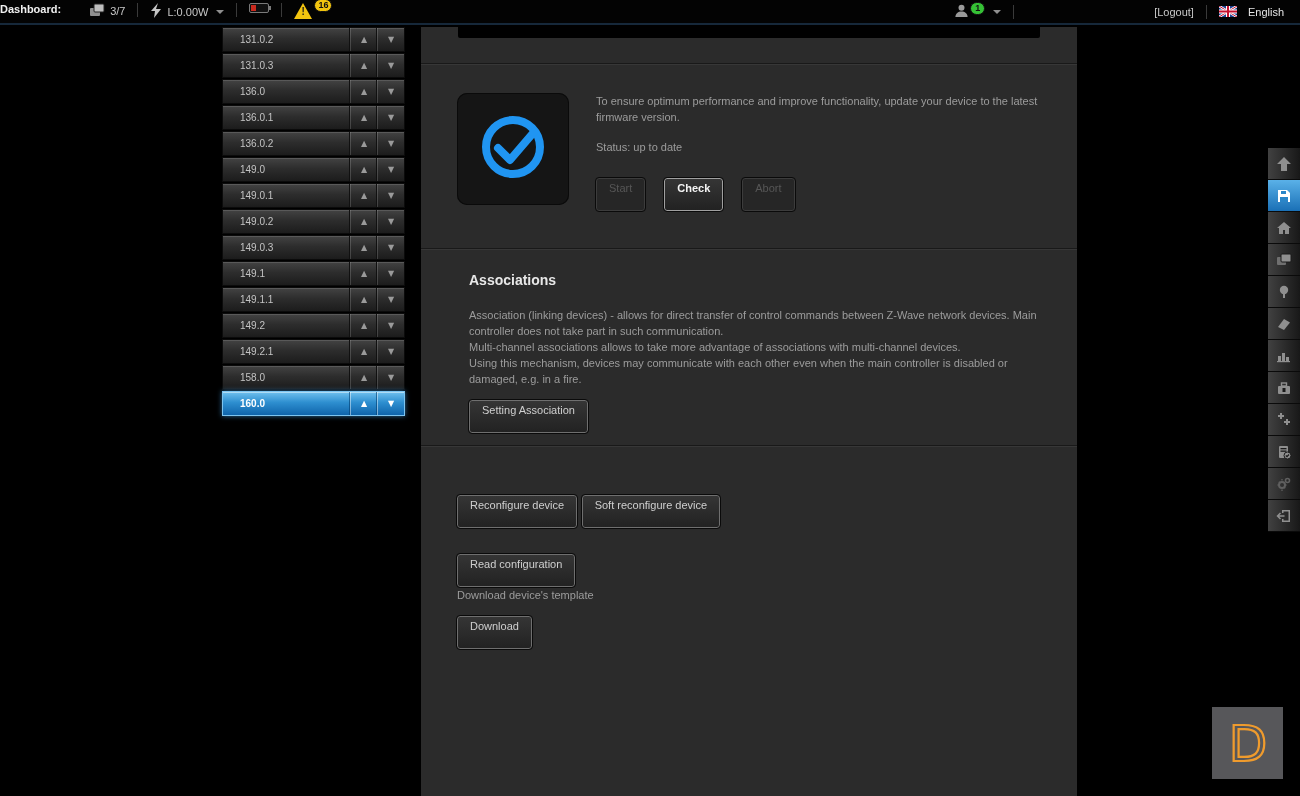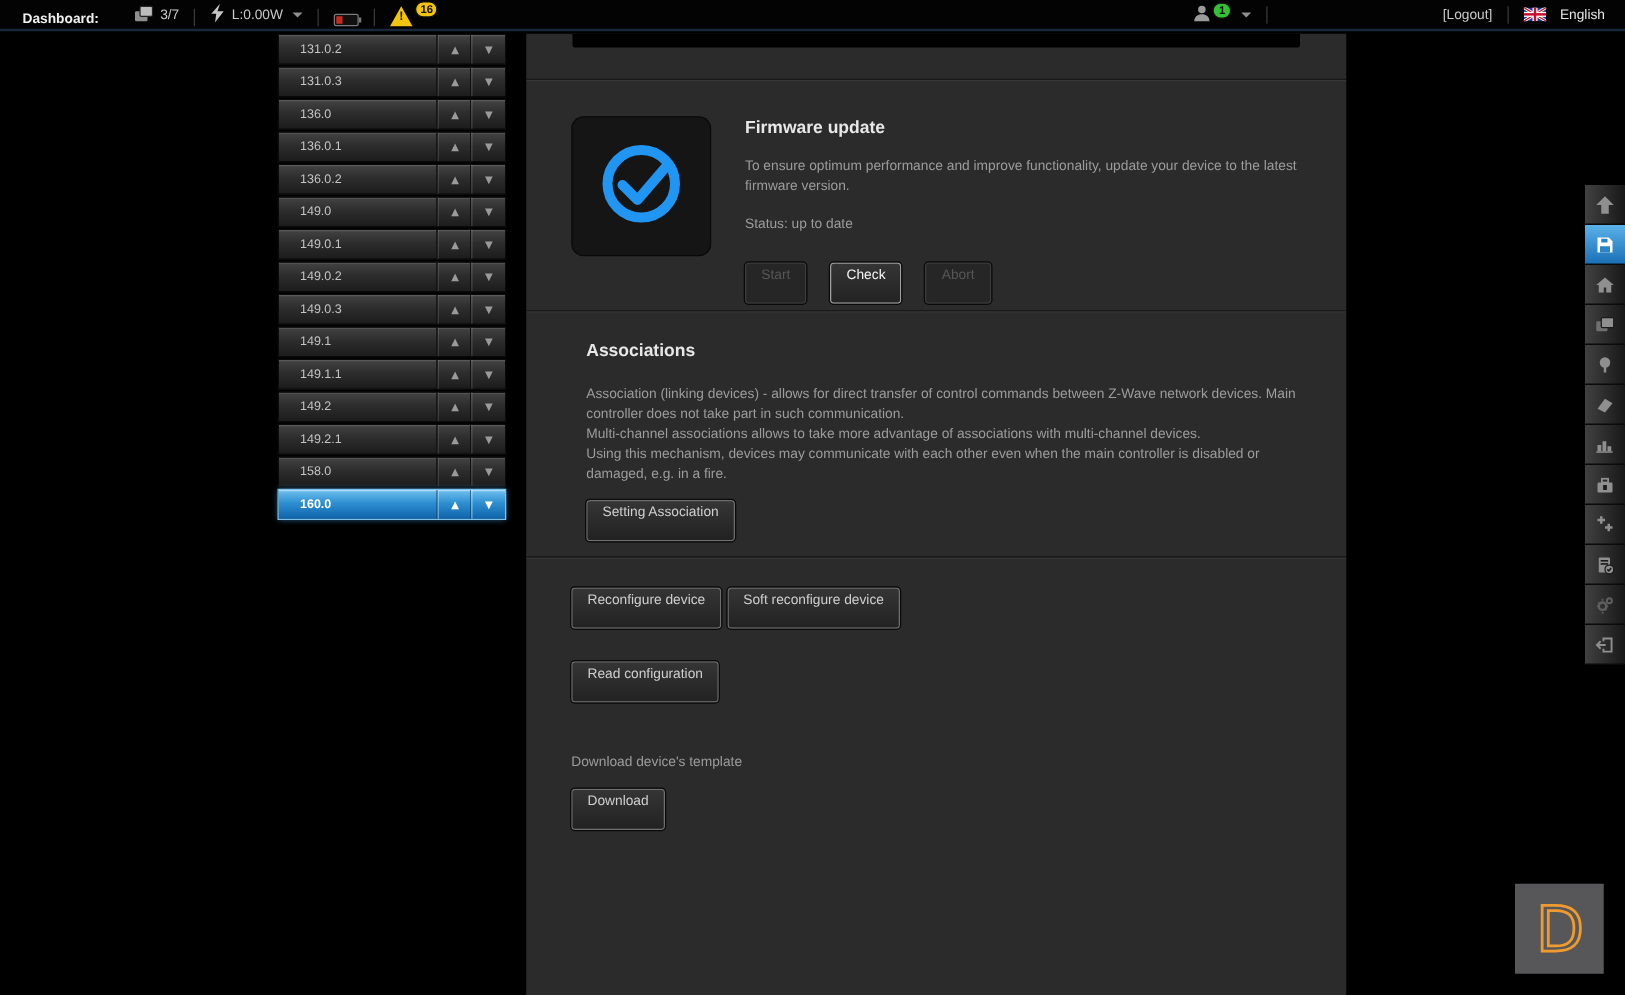--- a/index.html
+++ b/index.html
@@ -4,21 +4,21 @@
 <style>
   * { margin:0; padding:0; box-sizing:border-box; }
   html,body { width:1300px; height:796px; overflow:hidden; background:#000; font-family:"Liberation Sans", sans-serif; }
 
   
   .topbar {
     position:absolute; left:0; top:0; width:1300px; height:25px;
     background:#030303; border-bottom:2px solid #16283a;
     display:flex; align-items:center; font-size:11px; color:#c9c9c9;
   }
-  .tb-left { display:flex; align-items:flex-end; padding-left:18px; }
+  .tb-left { display:flex; align-items:flex-start; }
   .tb-right { margin-left:auto; display:flex; align-items:center; padding-right:16px; }
   .tb-title { font-weight:bold; color:#f0f0f0; margin-right:28px; }
   .tb-group { display:flex; align-items:center; gap:5px; }
   .tb-sep { width:1px; height:14px; background:#3a3a3a; margin:0 12px; }
   .chev { width:0; height:0; border-left:4px solid transparent; border-right:4px solid transparent; border-top:4px solid #8f8f8f; margin-left:3px; }
   .battery { position:relative; width:20px; height:10px; border:1px solid #7a7a7a; border-radius:2px; background:#101010; }
   .battery .fill { position:absolute; left:1px; top:1px; width:5px; height:6px; background:#c92a1e; }
   .battery:after { content:""; position:absolute; right:-3px; top:2px; width:2px; height:4px; background:#7a7a7a; }
   .warn-wrap { position:relative; display:flex; align-items:flex-start; }
   .warn-tri { position:relative; width:0; height:0; border-left:9px solid transparent; border-right:9px solid transparent; border-bottom:16px solid #f2c40f; }
@@ -74,32 +74,32 @@
   .fw-desc { width:450px; }
   .fw-status { margin-top:14px; }
   .fw-buttons { margin-top:23px; display:flex; gap:19px; }
 
   .btn {
     display:inline-block; padding:3px 12px 16px; font-size:11px; color:#cfcfcf;
     background:linear-gradient(180deg,#353535,#222);
     border:1px solid #6f6f6f; border-radius:3px; outline:1px solid #0a0a0a; cursor:pointer;
     font-family:"Liberation Sans", sans-serif;
   }
-  .btn.primary { color:#f5f5f5; font-weight:normal; border-color:#a0a0a0; }
+  .btn.primary { color:#f5f5f5; font-weight:bold; border-color:#a0a0a0; }
   .btn.disabled { color:#565656; border-color:#3c3c3c; background:#262626; cursor:default; }
 
   .assoc { position:absolute; left:48px; top:245px; width:582px; }
   .assoc h2 { margin-bottom:19px; }
   .assoc .btn { margin-top:13px; }
   .config { position:absolute; left:36px; top:442px; width:582px; }
   .config h2 { margin-bottom:26px; }
-  .config .btn { margin-top:1px; }
+  .config .btn { margin-top:26px; }
   .cfg-p2 { margin-top:17px; }
   .read-btn { margin-top:26px !important; }
-  .tmpl-label { margin-top:40px; }
+  .tmpl-label { }
   .dl-btn { margin-top:13px !important; }
 
   
   .rtoolbar { position:absolute; right:0; top:148px; width:32px; }
   .ritem {
     width:32px; height:32px; display:flex; align-items:center; justify-content:center;
     background:linear-gradient(90deg,#414141,#181818);
     border-bottom:1px solid #0a0a0a; cursor:pointer;
   }
   .ritem.active { background:linear-gradient(180deg,#5ab1e8,#1a70b6); }
@@ -306,21 +306,20 @@
 
   <div class="fw-tile">
     <span>
       <svg width="78" height="78" viewBox="0 0 78 78">
         <circle cx="39" cy="39" r="27" fill="none" stroke="#2095f2" stroke-width="8"></circle>
         <path d="M24 40 L36 52 L60 24" fill="none" stroke="#2095f2" stroke-width="8" stroke-linecap="round" stroke-linejoin="round"></path>
       </svg>
     </span>
   </div>
   <div class="fw-col">
-    <h2 class="sec">Firmware update</h2>
     <p class="body-text fw-desc">To ensure optimum performance and improve functionality, update your device to the latest firmware version.</p>
     <p class="body-text fw-status">Status: up to date</p>
     <div class="fw-buttons">
       <button class="btn disabled">Start</button>
       <button class="btn primary">Check</button>
       <button class="btn disabled">Abort</button>
     </div>
   </div>
 
   <div class="divider d2"></div>

